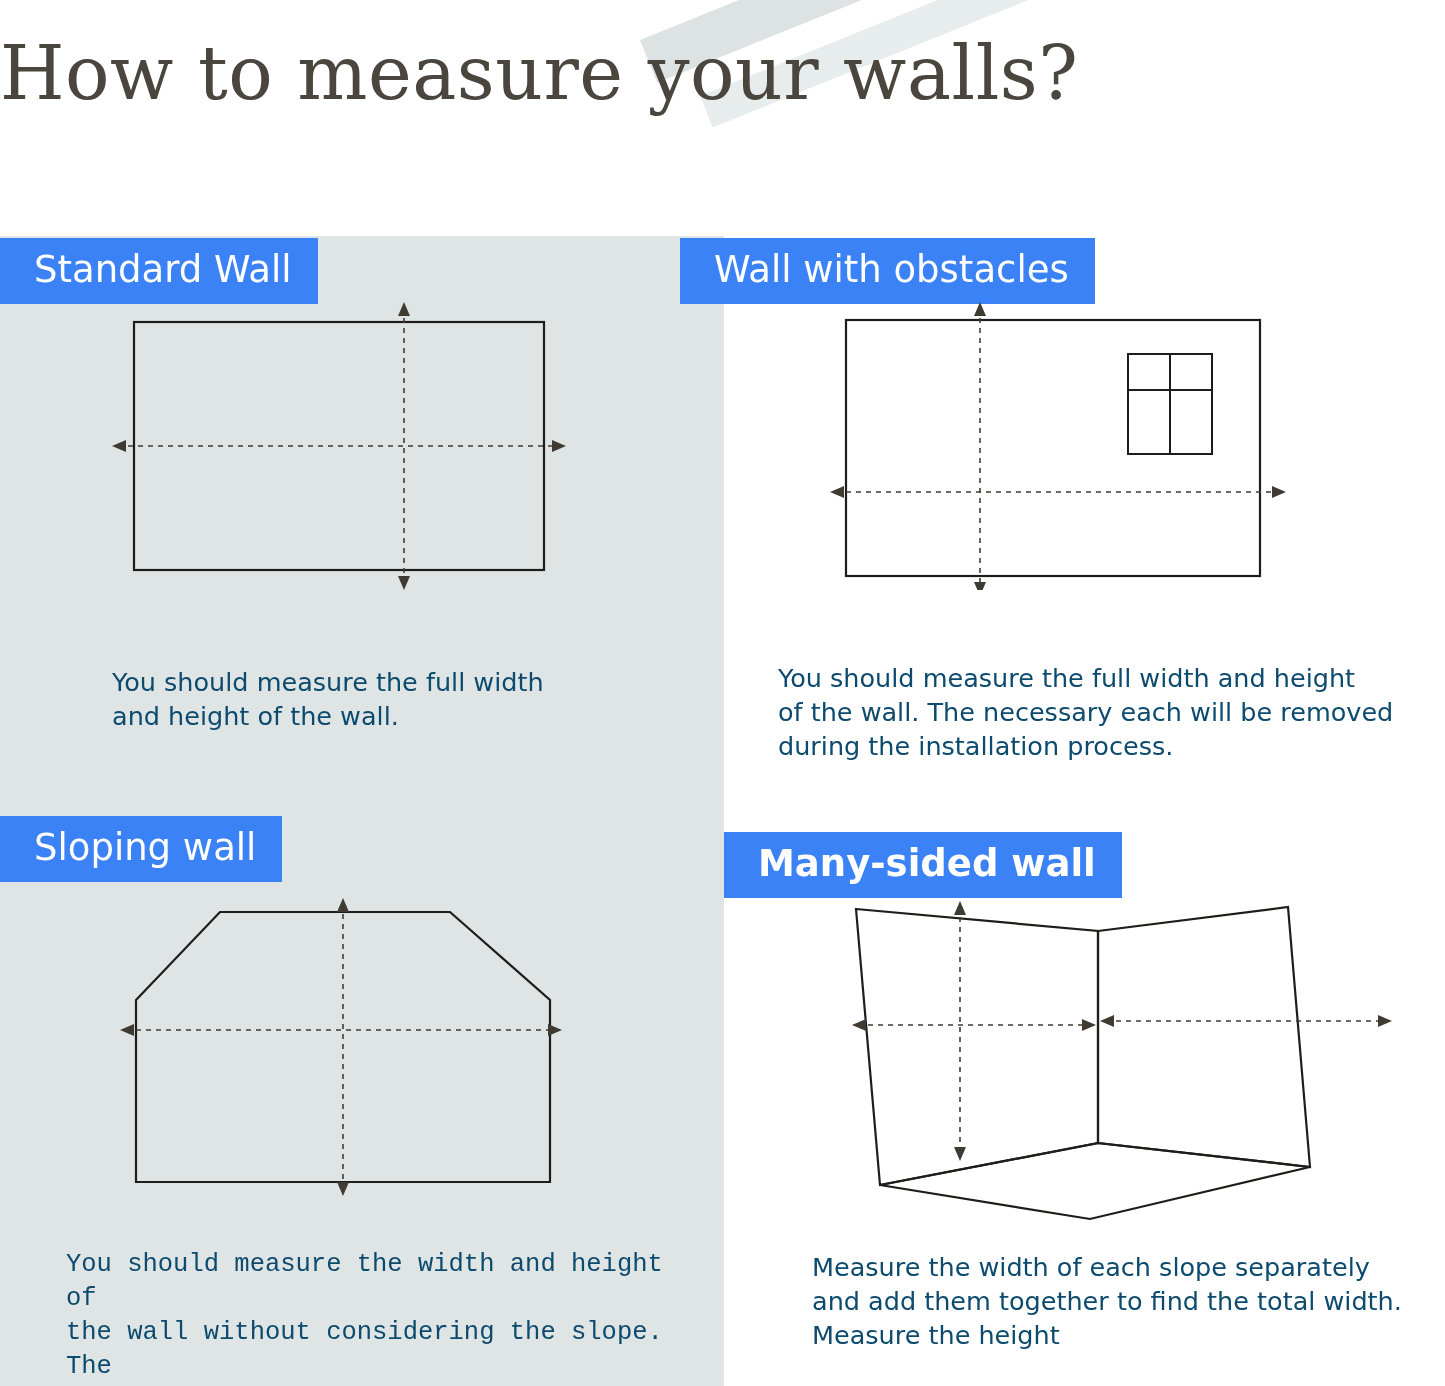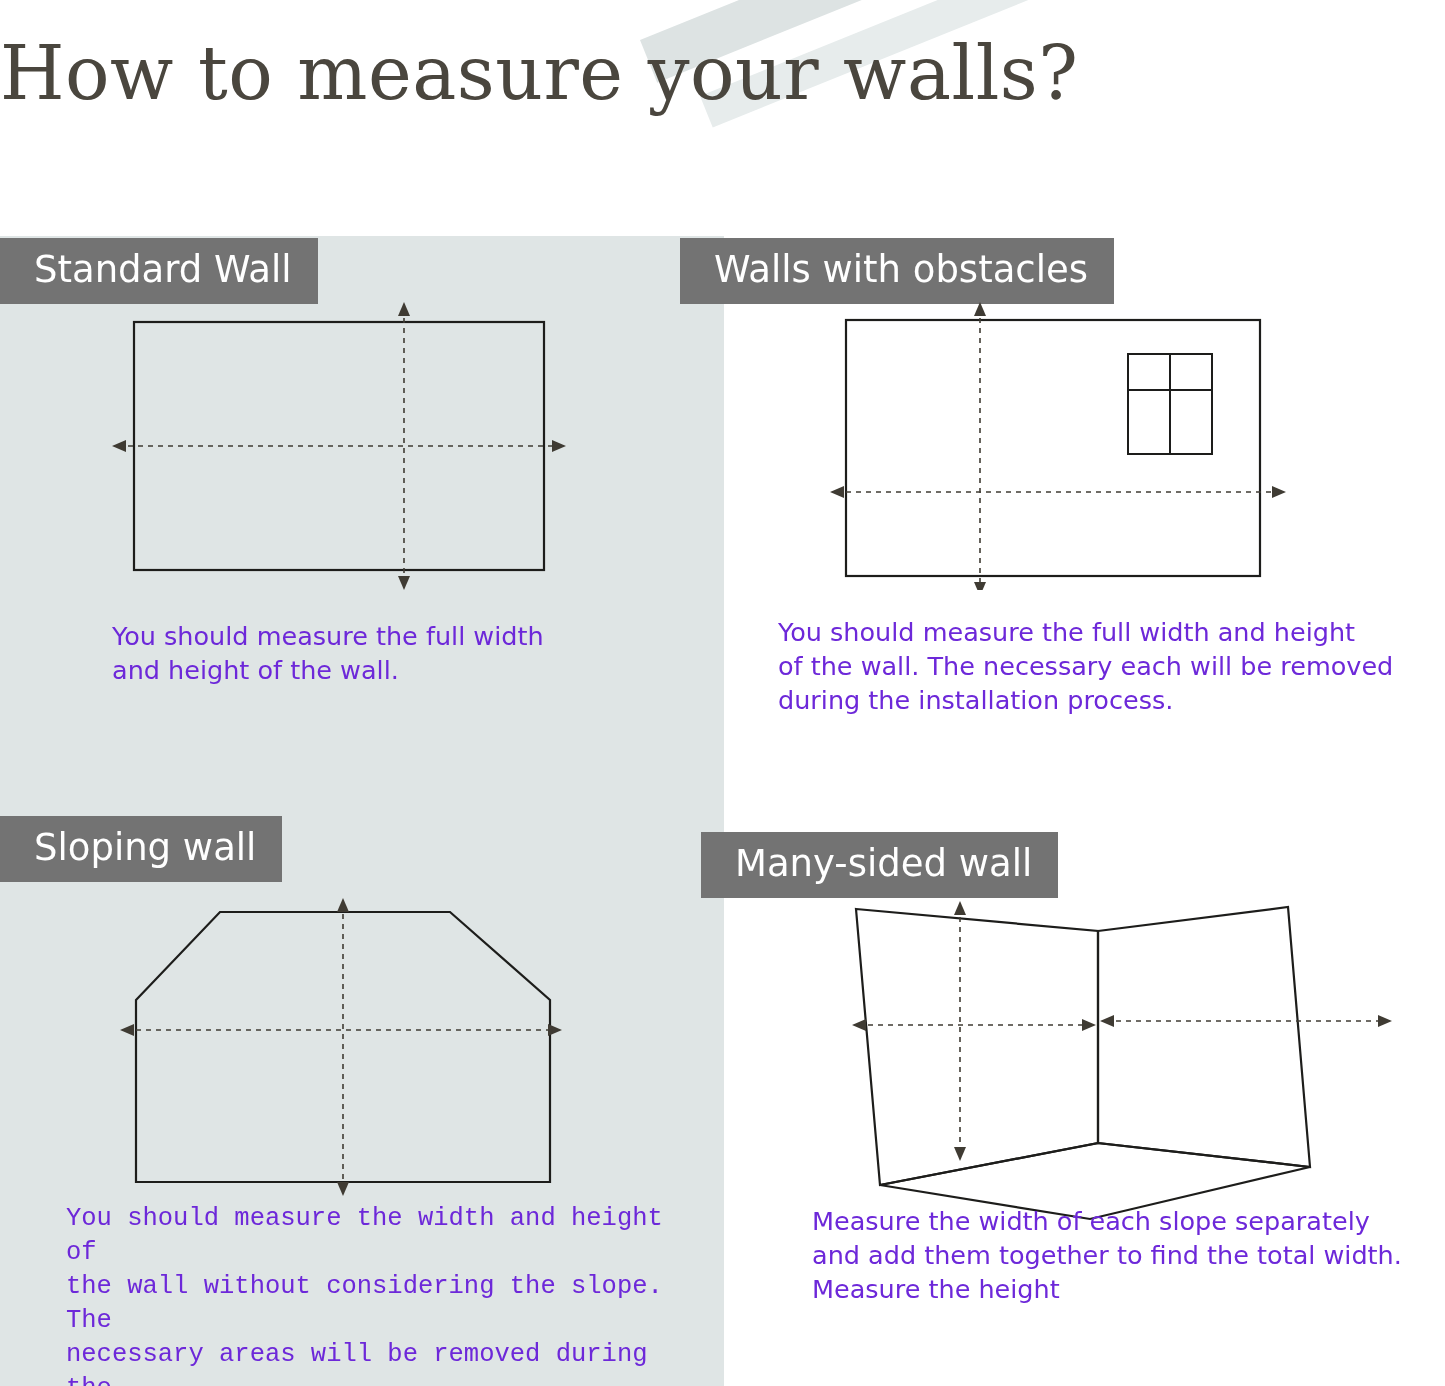--- a/index.html
+++ b/index.html
@@ -55,41 +55,42 @@
     left: 0;
     top: 236px;
     width: 724px;
     height: 1150px;
     background: #dfe5e5;
   }
 
   
   .sect-head {
     position: absolute;
-    background: #737373;
+    background: #3b82f6;
     color: #ffffff;
     font-size: 37px;
     line-height: 1;
     padding: 13px 26px 16px 34px;
     white-space: nowrap;
     font-family: "DejaVu Sans", sans-serif;
   }
   #head-standard { left: 0px;   top: 238px; }
   #head-obstacle { left: 680px; top: 238px; }
   #head-sloping  { left: 0px;   top: 816px; }
-  #head-many     { left: 701px; top: 832px; }
+  #head-many     { left: 724px; top: 832px; font-weight: bold; }
 
   
   .caption {
     position: absolute;
     font-size: 25.5px;
     line-height: 1.33;
-    color: #6d28d9;
+    color: #0c4a6e;
     font-family: "DejaVu Sans", sans-serif;
     white-space: pre-line;
+    margin-top: 46px;
   }
   #cap-standard { left: 112px; top: 620px; width: 520px; }
   #cap-obstacle { left: 778px; top: 616px; width: 640px; }
   #cap-sloping  { left: 66px;  top: 1202px; width: 600px; font-family: Liberation Mono, monospace; }
   #cap-many     { left: 812px; top: 1205px; width: 620px; }
 
   
   .diagram {
     position: absolute;
   }
@@ -122,21 +123,21 @@
 
     <line x1="8" y1="146" x2="450" y2="146" stroke="#3f3b33" stroke-width="1.6" stroke-dasharray="5,5"></line>
     <polygon points="2,146 16,140 16,152" fill="#3f3b33"></polygon>
     <polygon points="456,146 442,140 442,152" fill="#3f3b33"></polygon>
   </svg>
 </div>
 
 <div class="caption" id="cap-standard">You should measure the full width
  and height of the wall.</div>
 
-<div class="sect-head" id="head-obstacle">Walls with obstacles</div>
+<div class="sect-head" id="head-obstacle">Wall with obstacles</div>
 
 <div class="diagram" id="dia-obstacle">
   <svg width="470" height="290" viewBox="0 0 470 290">
     <rect x="16" y="20" width="414" height="256" fill="none" stroke="#1d1d1b" stroke-width="2.2"></rect>
 
     <rect x="298" y="54" width="84" height="100" fill="none" stroke="#1d1d1b" stroke-width="2"></rect>
     <line x1="340" y1="54" x2="340" y2="154" stroke="#1d1d1b" stroke-width="2"></line>
     <line x1="298" y1="90" x2="382" y2="90" stroke="#1d1d1b" stroke-width="2"></line>
 
     <line x1="150" y1="8" x2="150" y2="290" stroke="#3f3b33" stroke-width="1.6" stroke-dasharray="5,5"></line>

